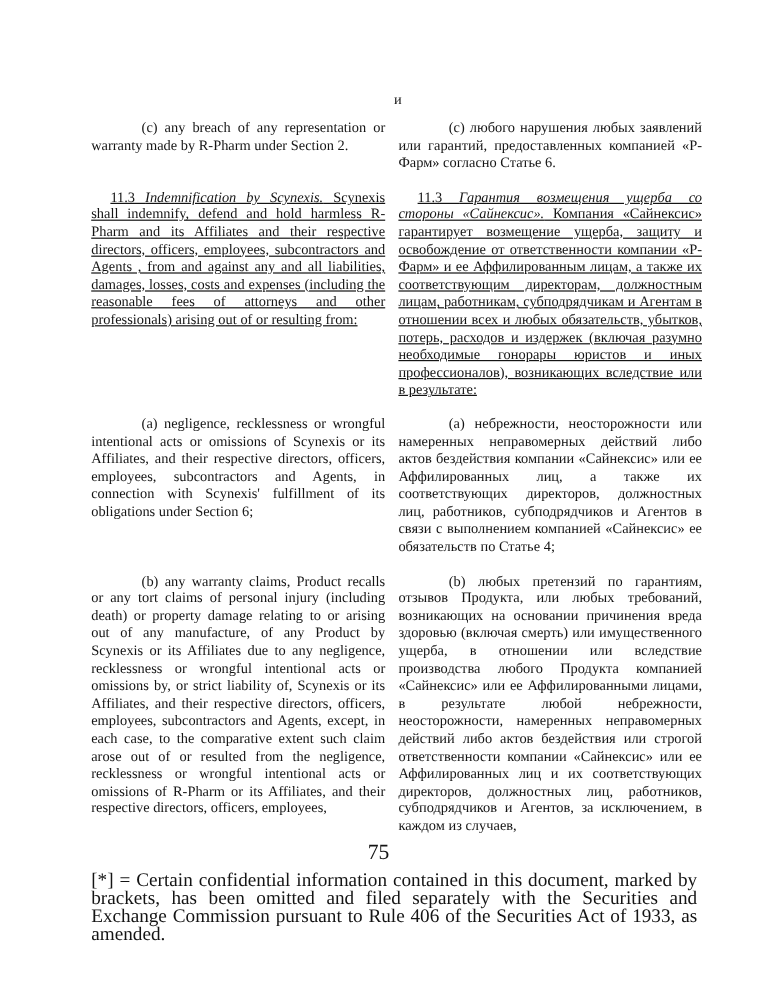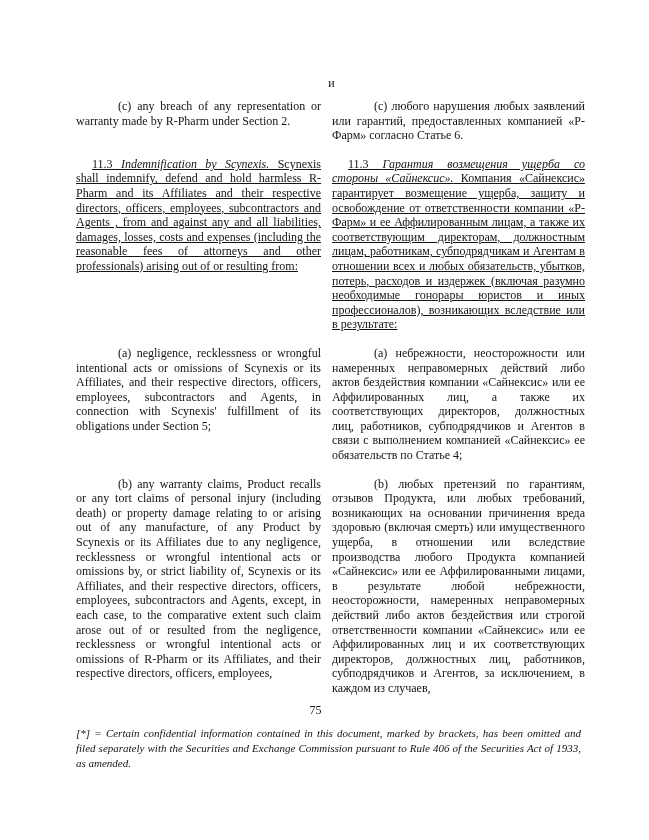--- a/index.html
+++ b/index.html
@@ -36,51 +36,50 @@
     line-height: 14.6px;
     text-align: justify;
   }
   .cell.en { width: 245px; }
   .cell.ru { width: 253px; }
   .indent-sm { text-indent: 16px; text-decoration: underline; }
   .indent-lg { text-indent: 42px; }
   .it { font-style: italic; }
   .pagenum {
     text-align: center;
-    font-size: 12px;
+    font-size: 18px;
     line-height: 14px;
     margin-top: 7px;
     margin-right: 32px;
   }
   .footnote {
     margin-top: 9px;
-    font-size: 11px;
+    font-size: 16px;
     line-height: 15px;
     text-align: justify;
     width: 505px;
-    font-style: italic;
   }
 </style>
 </head>
 <body>
 
 <div class="page">
   <div class="connector">и</div>
 
   <div class="rows">
       <div class="row">
         <p class="cell en indent-lg"><span>(c) any breach of any representation or warranty made by R-Pharm under Section 2.</span></p>
         <p class="cell ru indent-lg"><span>(c) любого нарушения любых заявлений или гарантий, предоставленных компанией «Р-Фарм» согласно Статье 6.</span></p>
       </div>
       <div class="row">
         <p class="cell en indent-sm"><span>11.3 </span><span class="it">Indemnification by Scynexis.</span><span> Scynexis shall indemnify, defend and hold harmless R-Pharm and its Affiliates and their respective directors, officers, employees, subcontractors and Agents , from and against any and all liabilities, damages, losses, costs and expenses (including the reasonable fees of attorneys and other professionals) arising out of or resulting from:</span></p>
         <p class="cell ru indent-sm"><span>11.3 </span><span class="it">Гарантия возмещения ущерба со стороны «Сайнексис».</span><span> Компания «Сайнексис» гарантирует возмещение ущерба, защиту и освобождение от ответственности компании «Р-Фарм» и ее Аффилированным лицам, а также их соответствующим директорам, должностным лицам, работникам, субподрядчикам и Агентам в отношении всех и любых обязательств, убытков, потерь, расходов и издержек (включая разумно необходимые гонорары юристов и иных профессионалов), возникающих вследствие или в результате:</span></p>
       </div>
       <div class="row">
-        <p class="cell en indent-lg"><span>(a) negligence, recklessness or wrongful intentional acts or omissions of Scynexis or its Affiliates, and their respective directors, officers, employees, subcontractors and Agents, in connection with Scynexis' fulfillment of its obligations under Section 5;</span></p>
+        <p class="cell en indent-lg"><span>(a) negligence, recklessness or wrongful intentional acts or omissions of Scynexis or its Affiliates, and their respective directors, officers, employees, subcontractors and Agents, in connection with Scynexis' fulfillment of its obligations under Section 6;</span></p>
         <p class="cell ru indent-lg"><span>(a) небрежности, неосторожности или намеренных неправомерных действий либо актов бездействия компании «Сайнексис» или ее Аффилированных лиц, а также их соответствующих директоров, должностных лиц, работников, субподрядчиков и Агентов в связи с выполнением компанией «Сайнексис» ее обязательств по Статье 4;</span></p>
       </div>
       <div class="row">
         <p class="cell en indent-lg"><span>(b) any warranty claims, Product recalls or any tort claims of personal injury (including death) or property damage relating to or arising out of any manufacture, of any Product by Scynexis or its Affiliates due to any negligence, recklessness or wrongful intentional acts or omissions by, or strict liability of, Scynexis or its Affiliates, and their respective directors, officers, employees, subcontractors and Agents, except, in each case, to the comparative extent such claim arose out of or resulted from the negligence, recklessness or wrongful intentional acts or omissions of R-Pharm or its Affiliates, and their respective directors, officers, employees,</span></p>
         <p class="cell ru indent-lg"><span>(b) любых претензий по гарантиям, отзывов Продукта, или любых требований, возникающих на основании причинения вреда здоровью (включая смерть) или имущественного ущерба, в отношении или вследствие производства любого Продукта компанией «Сайнексис» или ее Аффилированными лицами, в результате любой небрежности, неосторожности, намеренных неправомерных действий либо актов бездействия или строгой ответственности компании «Сайнексис» или ее Аффилированных лиц и их соответствующих директоров, должностных лиц, работников, субподрядчиков и Агентов, за исключением, в каждом из случаев,</span></p>
       </div>
     </div>
 
   <div class="pagenum">75</div>
 

